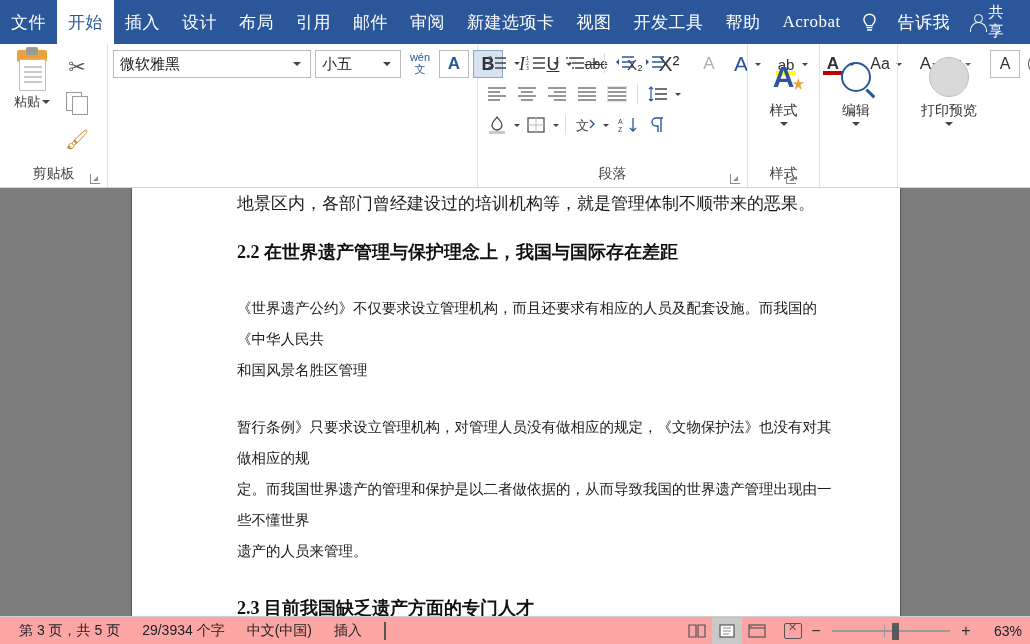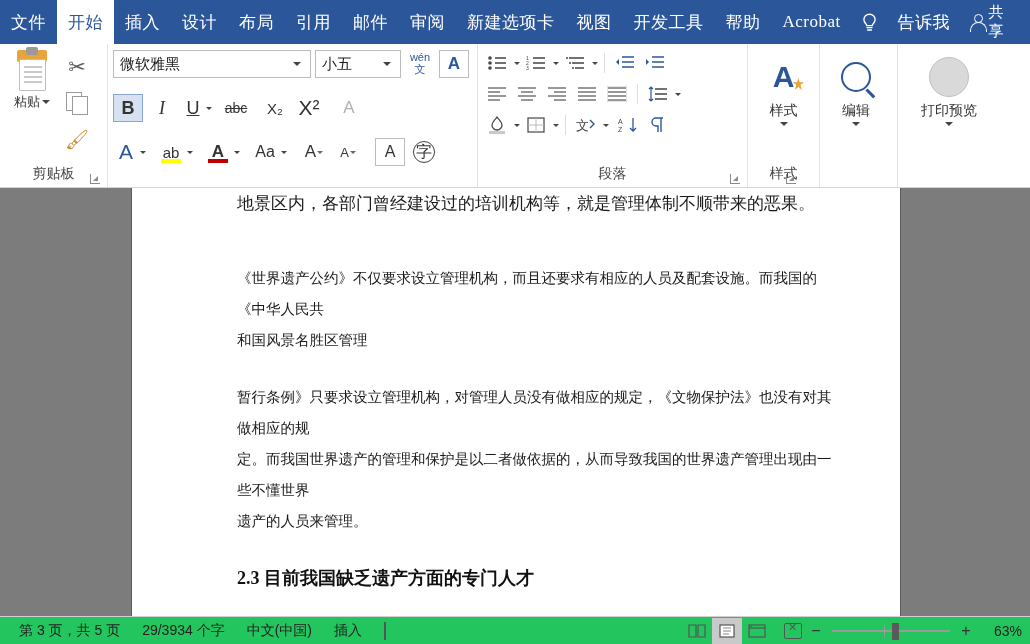--- a/index.html
+++ b/index.html
@@ -190,21 +190,21 @@
     content: "";
     position: absolute; left: 6px; top: 4px;
     width: 14px; height: 17px;
     background: #fff;
     border: 1.5px solid #9a9a9a;
   }
   .brush-icon { font-size: 19px; color: #d08a2f; }
 
   
   .g-font { width: 370px; }
-  .font-rows { display: flex; flex-direction: column; gap: 16px; padding-top: 2px; }
+  .font-rows { display: flex; flex-direction: row; gap: 4px; padding-top: 2px; }
   .font-row { display: flex; align-items: center; gap: 4px; }
   .combo {
     height: 28px;
     border: 1px solid #bcbcbc;
     background: #fff;
     display: flex; align-items: center;
     padding: 0 4px 0 6px;
     font-size: 15px;
     color: #1a1a1a;
     position: relative;
@@ -331,21 +331,21 @@
     margin: 0;
     line-height: 30px;
   }
   .spacer-18 { height: 18px; }
   .spacer-26 { height: 26px; }
 
   
   .statusbar {
     position: relative;
     height: 28px;
-    background: #22c55e;
+    background: #fca5a5;
     border-top: 1px solid #d0d0d0;
     display: flex;
     align-items: center;
     font-size: 14px;
     color: #222;
     padding-left: 8px;
   }
   .sb-item { padding: 0 11px; white-space: nowrap; }
   .sb-spacer { flex: 1; }
   .view-btn {
@@ -758,20 +758,21 @@
       </div>
       <div class="group-label">&nbsp;</div>
     </div>
   </div>
 
   <div class="canvas">
     <div class="page">
       <div class="doc-inner">
         <p class="p small">地景区内，各部门曾经建设过的培训机构等，就是管理体制不顺带来的恶果。</p>
         <div class="spacer-18"></div>
+        <p class="h">2.2  在世界遗产管理与保护理念上，我国与国际存在差距</p>
         <div class="spacer-26"></div>
         <p class="p">《世界遗产公约》不仅要求设立管理机构，而且还要求有相应的人员及配套设施。而我国的《中华人民共</p>
         <p class="p">和国风景名胜区管理</p>
         <div class="spacer-26"></div>
         <p class="p">暂行条例》只要求设立管理机构，对管理人员没有做相应的规定，《文物保护法》也没有对其做相应的规</p>
         <p class="p">定。而我国世界遗产的管理和保护是以二者做依据的，从而导致我国的世界遗产管理出现由一些不懂世界</p>
         <p class="p">遗产的人员来管理。</p>
         <div class="spacer-26"></div>
         <p class="h">2.3  目前我国缺乏遗产方面的专门人才</p>
 

